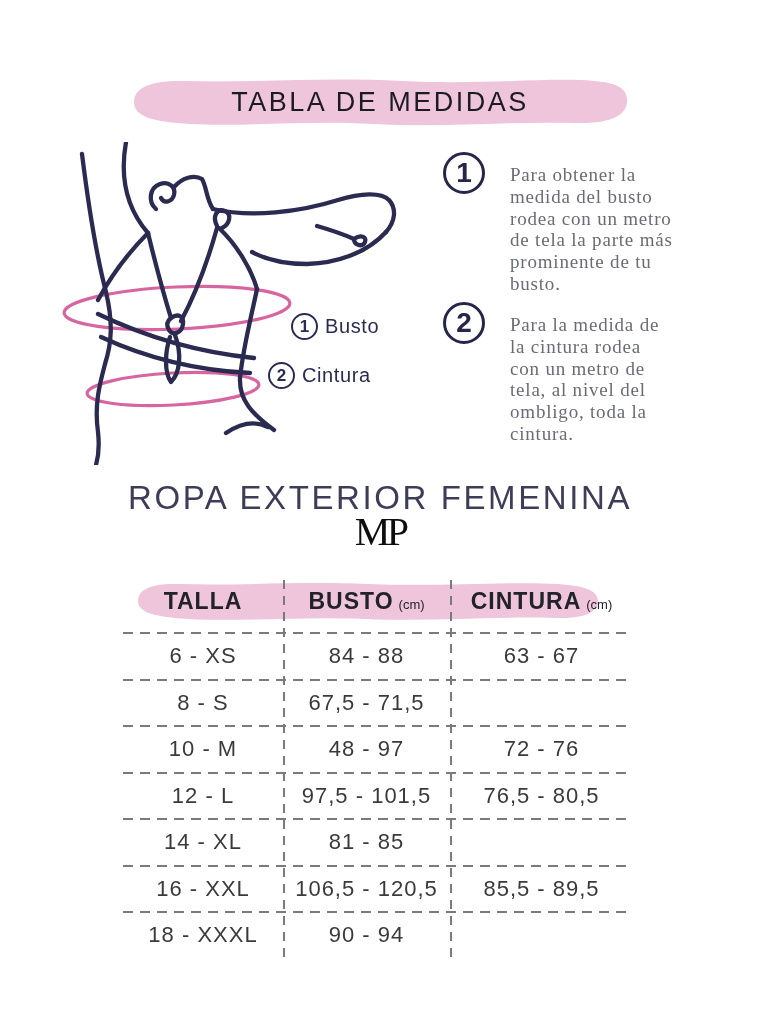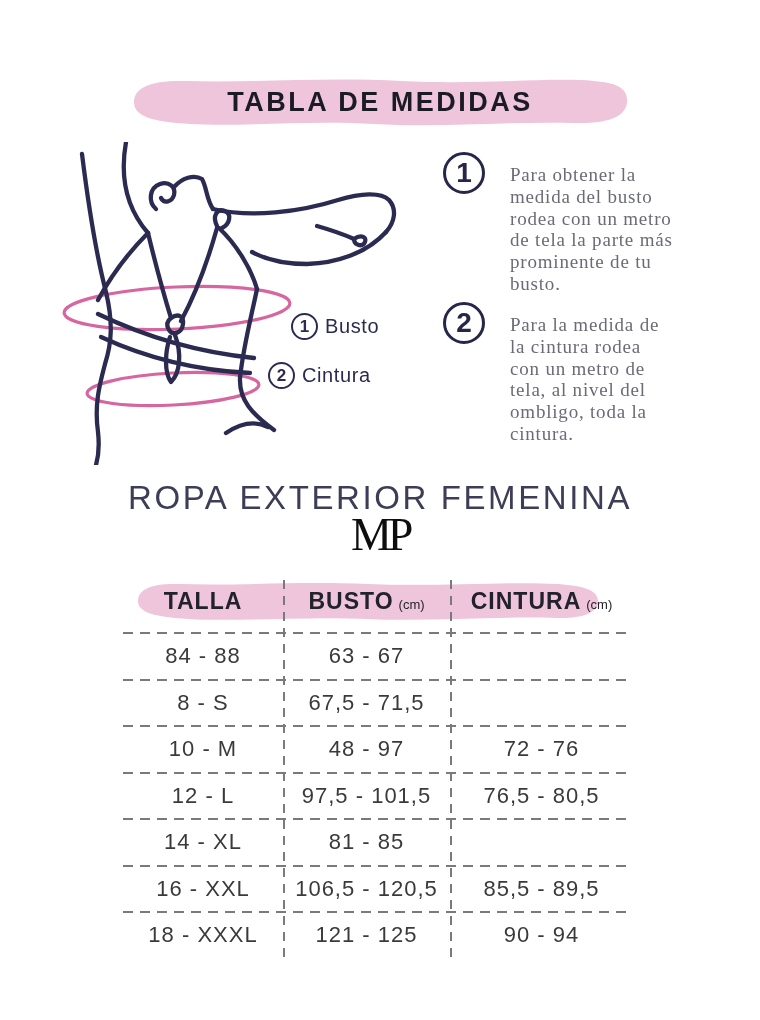--- a/index.html
+++ b/index.html
@@ -7,21 +7,21 @@
     width:760px;height:1020px;position:relative;background:#ffffff;
     font-family:"Liberation Sans",sans-serif;overflow:hidden;
   }
   .abs{position:absolute;}
 
   
   .title-wrap{left:122px;top:73px;width:516px;height:58px;}
   .title-wrap svg{position:absolute;left:0;top:0;}
   .title-text{
     position:absolute;left:0;top:0;width:100%;height:58px;line-height:58px;
-    text-align:center;font-size:27px;font-weight:bold;letter-spacing:2.5px;color:#1b1b26;
+    text-align:center;font-size:27px;font-weight:normal;letter-spacing:2.5px;color:#1b1b26;
   }
 
   
   .figure-wrap{left:55px;top:142px;width:395px;height:323px;}
 
   .callout{display:flex;align-items:center;z-index:5;}
   .callout-circle{
     width:27px;height:27px;border:2px solid #2b2b52;border-radius:50%;
     box-sizing:border-box;display:flex;align-items:center;justify-content:center;
     font-size:17px;font-weight:600;color:#2b2b52;background:#fff;flex:0 0 auto;
@@ -45,21 +45,21 @@
     letter-spacing:0.8px;color:#6b6b76;white-space:pre-line;font-family:Liberation Serif, serif;
   }
 
   
   .section-heading{
     left:0;top:479px;width:100%;text-align:center;
     font-size:33px;letter-spacing:2.6px;color:#3d3d58;
   }
   .brand-logo{
     left:0;top:508px;width:100%;text-align:center;
-    font-family:"Liberation Serif",serif;font-size:46px;letter-spacing:-0.09em;color:#0e0e0e;
+    font-family:"Liberation Serif",serif;font-size:40px;letter-spacing:-0.09em;color:#0e0e0e;
   }
 
   
   .size-table{left:123px;top:577px;width:510px;height:390px;}
   .header-blob{position:absolute;left:5px;top:0;width:480px;height:48px;}
   .header-row{
     position:absolute;left:0;top:0;width:510px;height:48px;
     display:grid;grid-template-columns:160px 167px 183px;z-index:2;
   }
   .header-cell{
@@ -173,20 +173,21 @@
       <span>CINTURA</span>
       <span class="header-unit">(cm)</span>
     </div>
   </div>
 
   <div class="v-dash c1"></div>
   <div class="v-dash c2"></div>
 
   <div class="rows">
     <div class="t-row">
+      <div class="t-cell">6 - XS</div>
       <div class="t-cell">84 - 88</div>
       <div class="t-cell">63 - 67</div>
     </div>
     <div class="t-row">
       <div class="t-cell">8 - S</div>
       <div class="t-cell">67,5 - 71,5</div>
     </div>
     <div class="t-row">
       <div class="t-cell">10 - M</div>
       <div class="t-cell">48 - 97</div>
@@ -201,17 +202,16 @@
       <div class="t-cell">14 - XL</div>
       <div class="t-cell">81 - 85</div>
     </div>
     <div class="t-row">
       <div class="t-cell">16 - XXL</div>
       <div class="t-cell">106,5 - 120,5</div>
       <div class="t-cell">85,5 - 89,5</div>
     </div>
     <div class="t-row">
       <div class="t-cell">18 - XXXL</div>
-      <div class="t-cell">121 - 125</div>
       <div class="t-cell">90 - 94</div>
     </div>
   </div>
 </div>
 
 </body></html>

